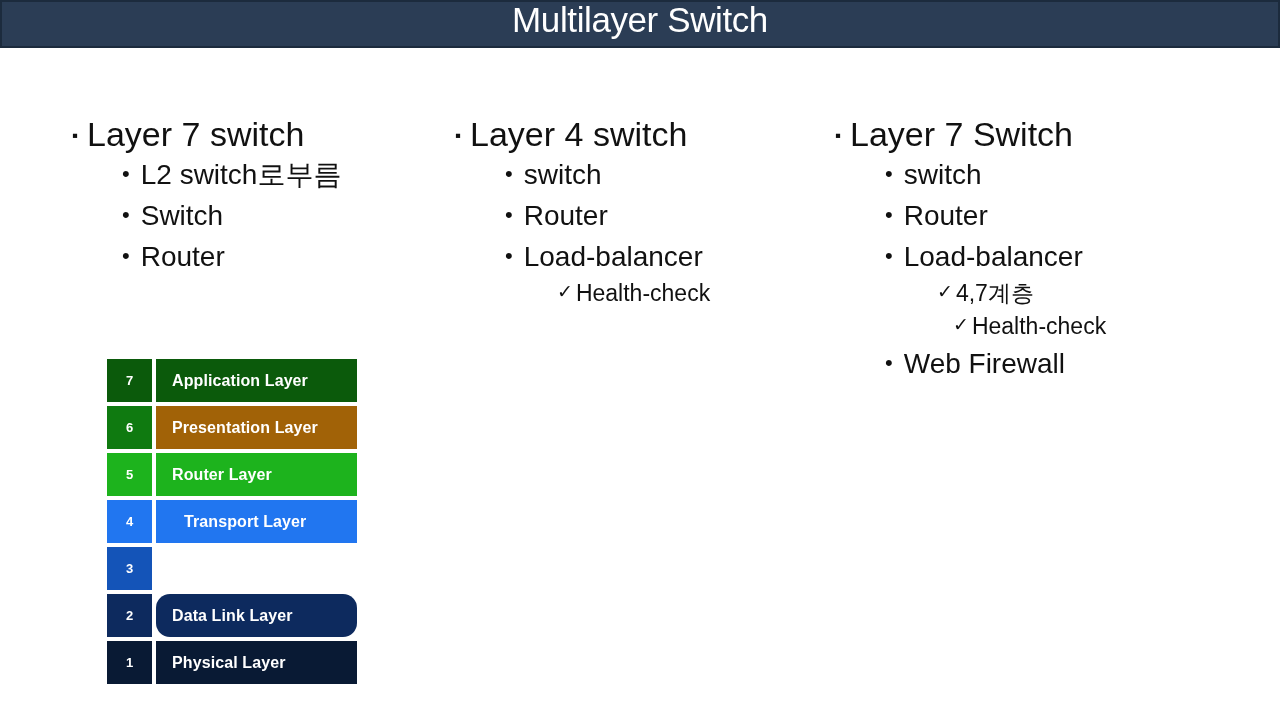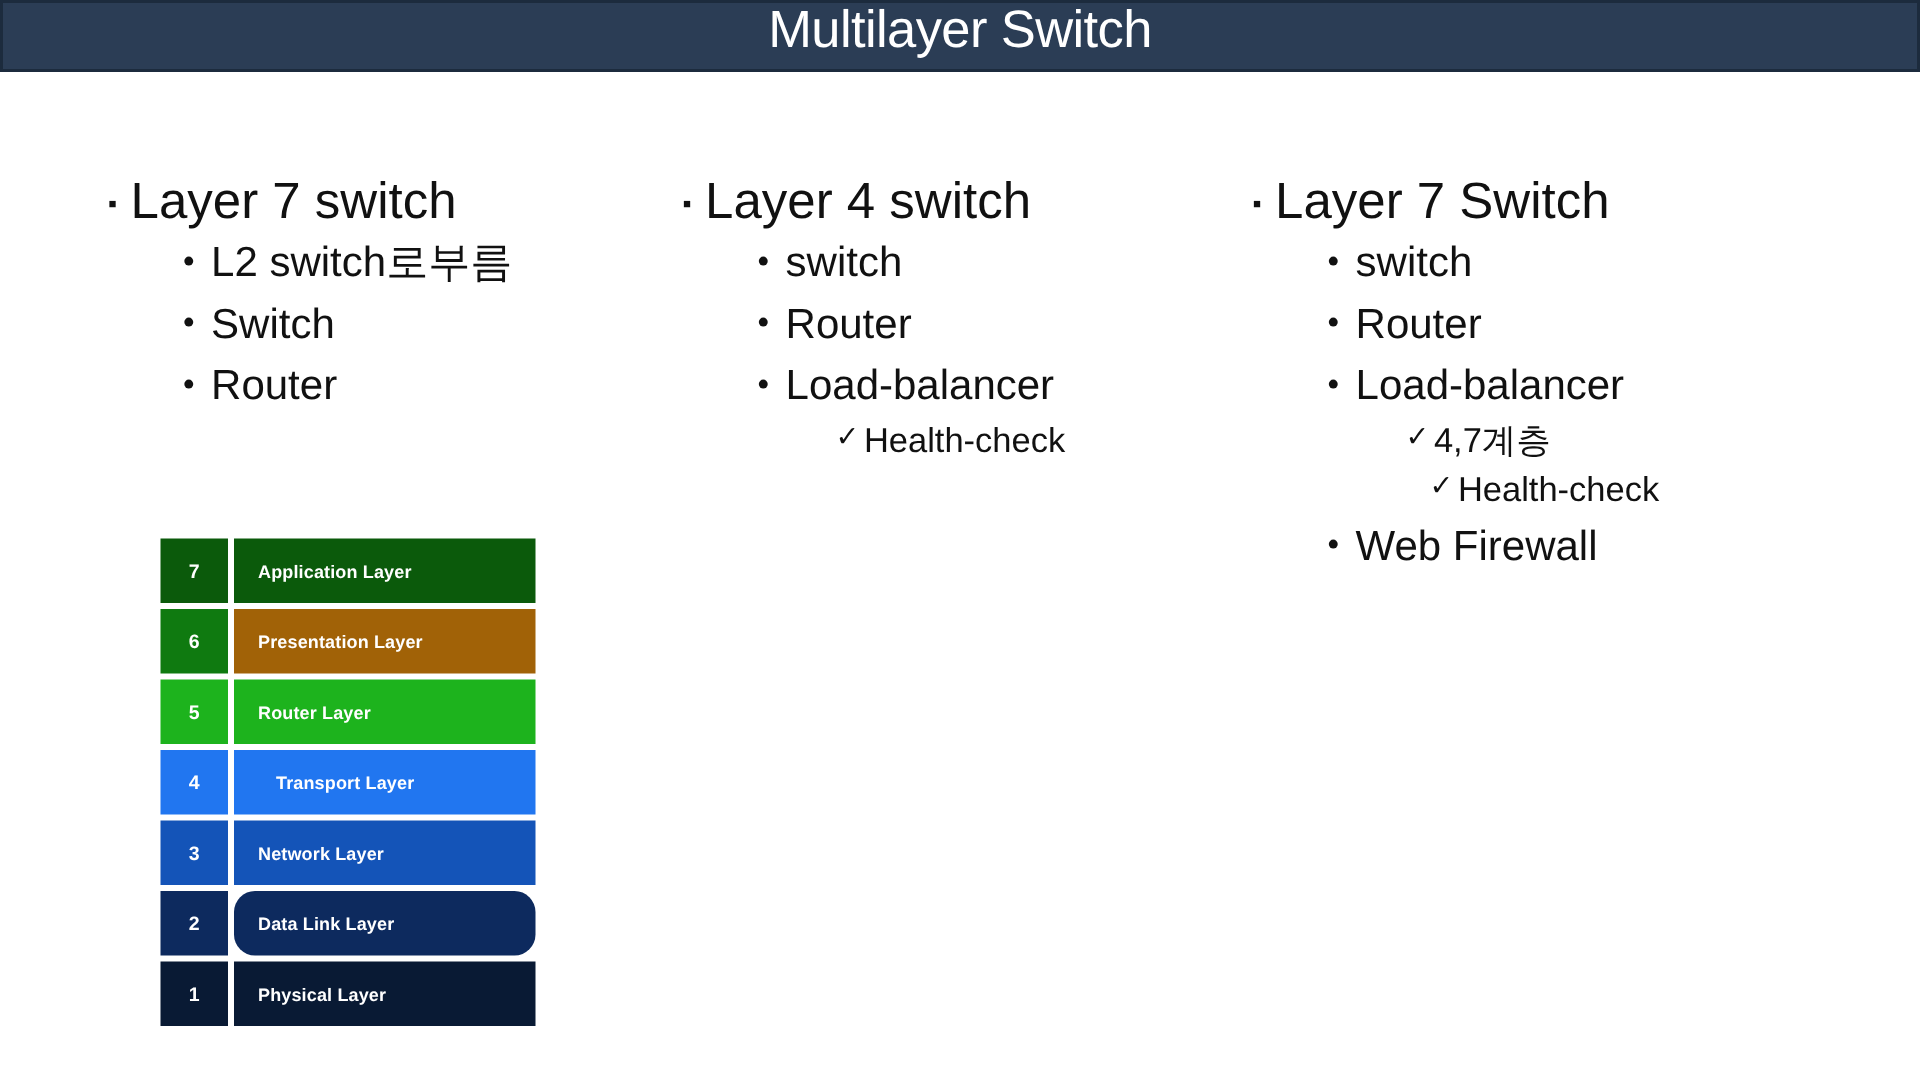--- a/index.html
+++ b/index.html
@@ -130,21 +130,21 @@
     font-size: 13px;
     font-weight: bold;
   }
   .osi-label {
     flex: 1 1 auto;
     margin-left: 4px;
     display: flex;
     align-items: center;
     padding-left: 16px;
     color: #ffffff;
-    font-size: 12px;
+    font-size: 16px;
     font-weight: bold;
     letter-spacing: 0.1px;
     box-sizing: border-box;
   }
 </style>
 </head>
 <body>
 
 <div class="title-bar">
   <div class="title-text">Multilayer Switch</div>
@@ -235,21 +235,20 @@
     <div class="osi-row">
       <div class="osi-num" style="background: rgb(29, 179, 29);">5</div>
       <div class="osi-label" style="background: rgb(29, 179, 29);">Router Layer</div>
     </div>
     <div class="osi-row">
       <div class="osi-num" style="background: rgb(33, 118, 240);">4</div>
       <div class="osi-label" style="background: rgb(33, 118, 240); padding-left: 28px;">Transport Layer</div>
     </div>
     <div class="osi-row">
       <div class="osi-num" style="background: rgb(20, 84, 184);">3</div>
-      <div class="osi-label" style="background: rgb(20, 84, 184);">Network Layer</div>
     </div>
     <div class="osi-row">
       <div class="osi-num" style="background: rgb(13, 42, 94);">2</div>
       <div class="osi-label" style="background: rgb(13, 42, 94); border-radius: 14px;">Data Link Layer</div>
     </div>
     <div class="osi-row">
       <div class="osi-num" style="background: rgb(9, 26, 52);">1</div>
       <div class="osi-label" style="background: rgb(9, 26, 52); text-align: right;">Physical Layer</div>
     </div>
   </div>

